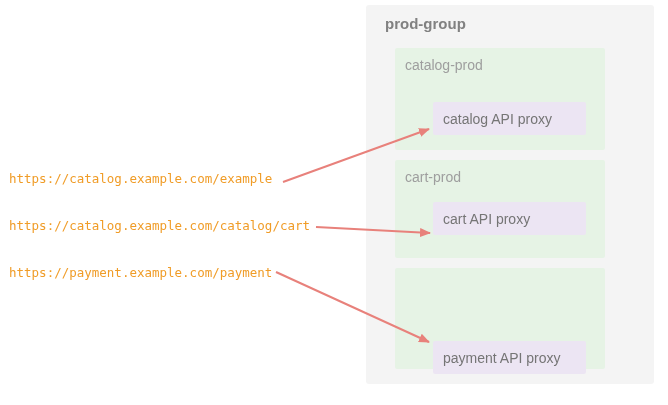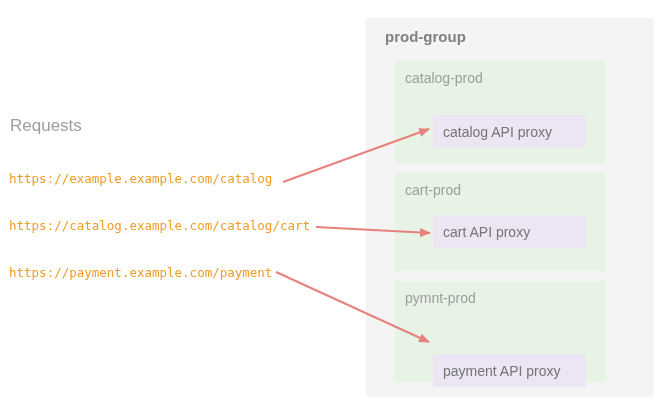--- a/index.html
+++ b/index.html
@@ -29,21 +29,21 @@
     position:absolute;left:9px;
     font-family:"DejaVu Sans Mono",monospace;
     font-size:12.5px;line-height:14px;
     color:var(--url-text);
     white-space:nowrap;
   }
   .url-1{top:172px;}
   .url-2{top:219px;}
   .url-3{top:266px;}
   .panel{
-    position:absolute;left:366px;top:18px;
+    position:absolute;left:366px;top:5px;
     width:288px;height:379px;
     background:var(--panel-bg);
     border-radius:3px;
   }
   .panel-title{
     position:absolute;left:19px;top:10px;
     font-size:15px;font-weight:bold;
     color:var(--group-text);
   }
   .env{
@@ -79,23 +79,22 @@
   #arrows line{
     stroke:var(--arrow);
     stroke-width:2;
   }
 </style>
 </head>
 <body>
 
 <div class="stage">
 
-  <div class="requests-heading">Requests</div>
 
-  <div class="url url-1">https://example.example.com/catalog</div>
+  <div class="url url-1">https://catalog.example.com/example</div>
 
   <div class="url url-3">https://payment.example.com/payment</div>
 
   <div class="url url-2">https://catalog.example.com/catalog/cart</div>
 
   <div class="panel">
     <div class="panel-title">prod-group</div>
 
     <div class="env env-2">
       <div class="env-label">cart-prod</div>
@@ -105,21 +104,20 @@
     </div>
 
     <div class="env env-1">
       <div class="env-label">catalog-prod</div>
       <div class="proxy proxy-1">
         <span class="proxy-label">catalog API proxy</span>
       </div>
     </div>
 
     <div class="env env-3">
-      <div class="env-label">pymnt-prod</div>
       <div class="proxy proxy-3">
         <span class="proxy-label">payment API proxy</span>
       </div>
     </div>
   </div>
 
   <svg id="arrows" width="668" height="405" viewBox="0 0 668 405" xmlns="http://www.w3.org/2000/svg">
     <defs>
       <marker id="arrowhead" markerWidth="11" markerHeight="9" refX="10" refY="4.5" orient="auto" markerUnits="userSpaceOnUse">
         <path d="M0,0 L11,4.5 L0,9 Z" fill="#e8817b"></path>

